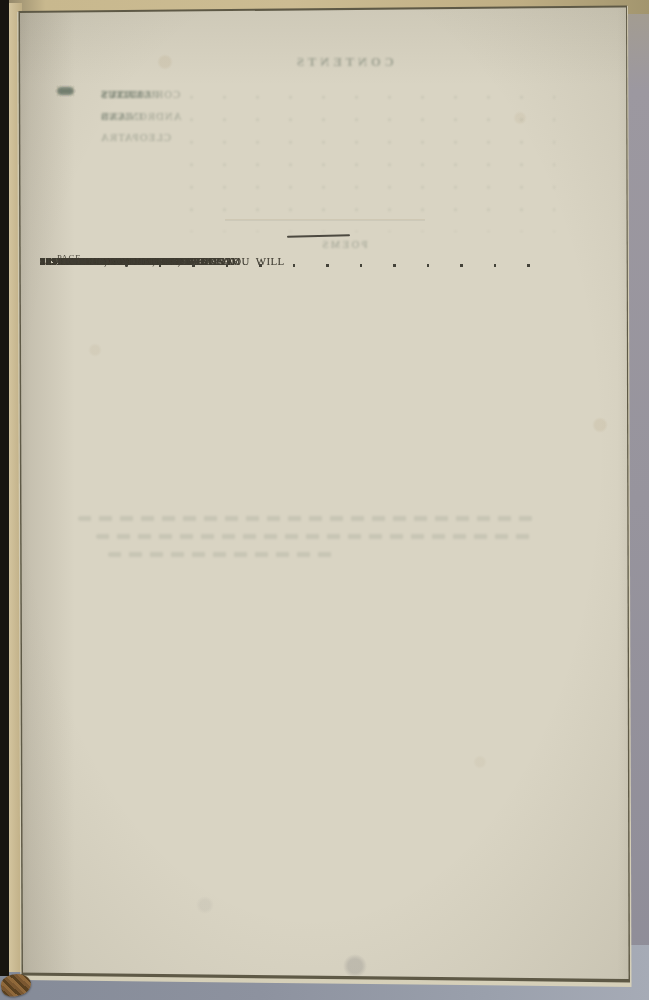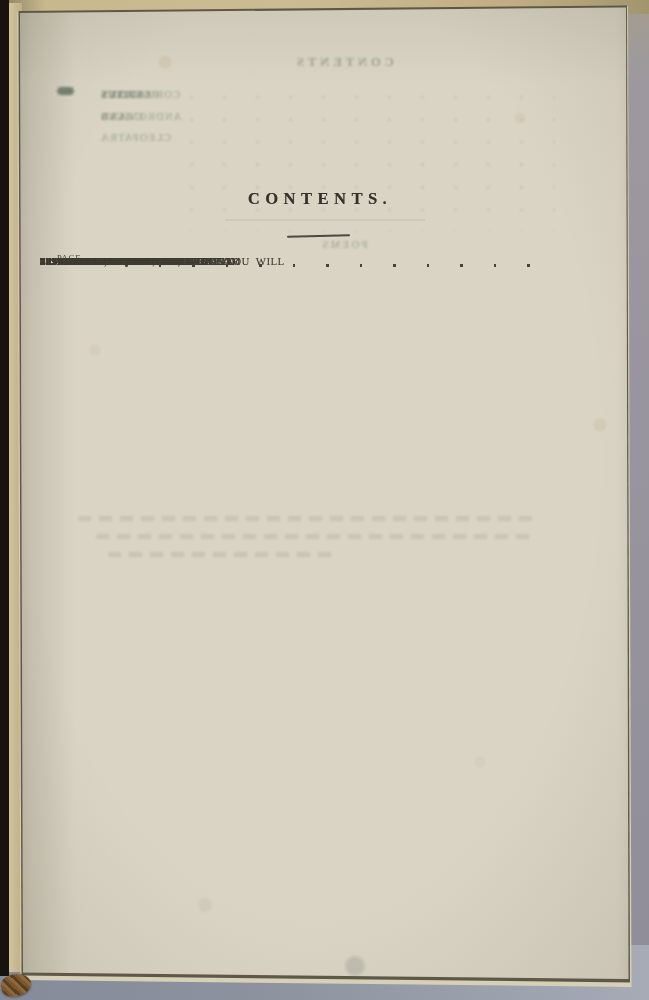--- a/index.html
+++ b/index.html
@@ -134,21 +134,20 @@
       <i></i>
       <i></i>
   </div>
   <div class="ghost ghost-poems">
     <span class="ghost-line">POEMS</span>
   </div>
   <div class="note-smudge note1"></div>
   <div class="note-smudge note2"></div>
   <div class="note-smudge note3"></div>
 
-  <div class="heading">CONTENTS.</div>
   <div class="heading-underline"></div>
   <div class="heading-rule"></div>
 
   <div class="toc">
     <div class="toc-pagelabel">PAGE</div>
     <div class="toc-rows" id="toc-rows">
         <div class="toc-row">
           <span class="t">TWO GENTLEMEN OF VERONA</span>
           <span class="n">3</span>
           <span class="d" style="left: 202px;"></span>

